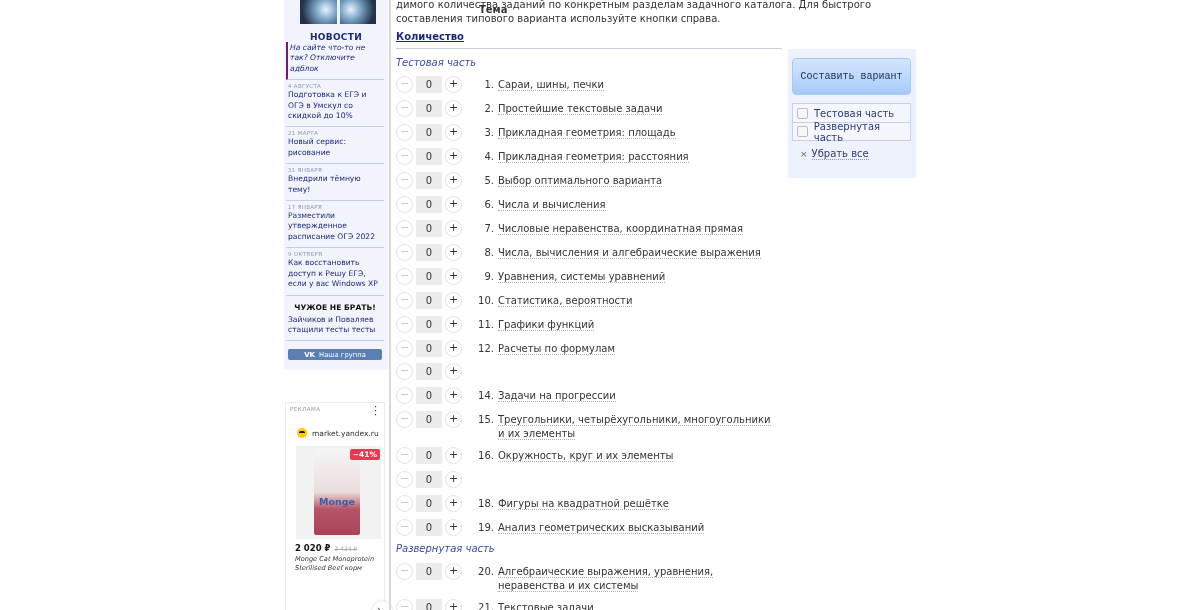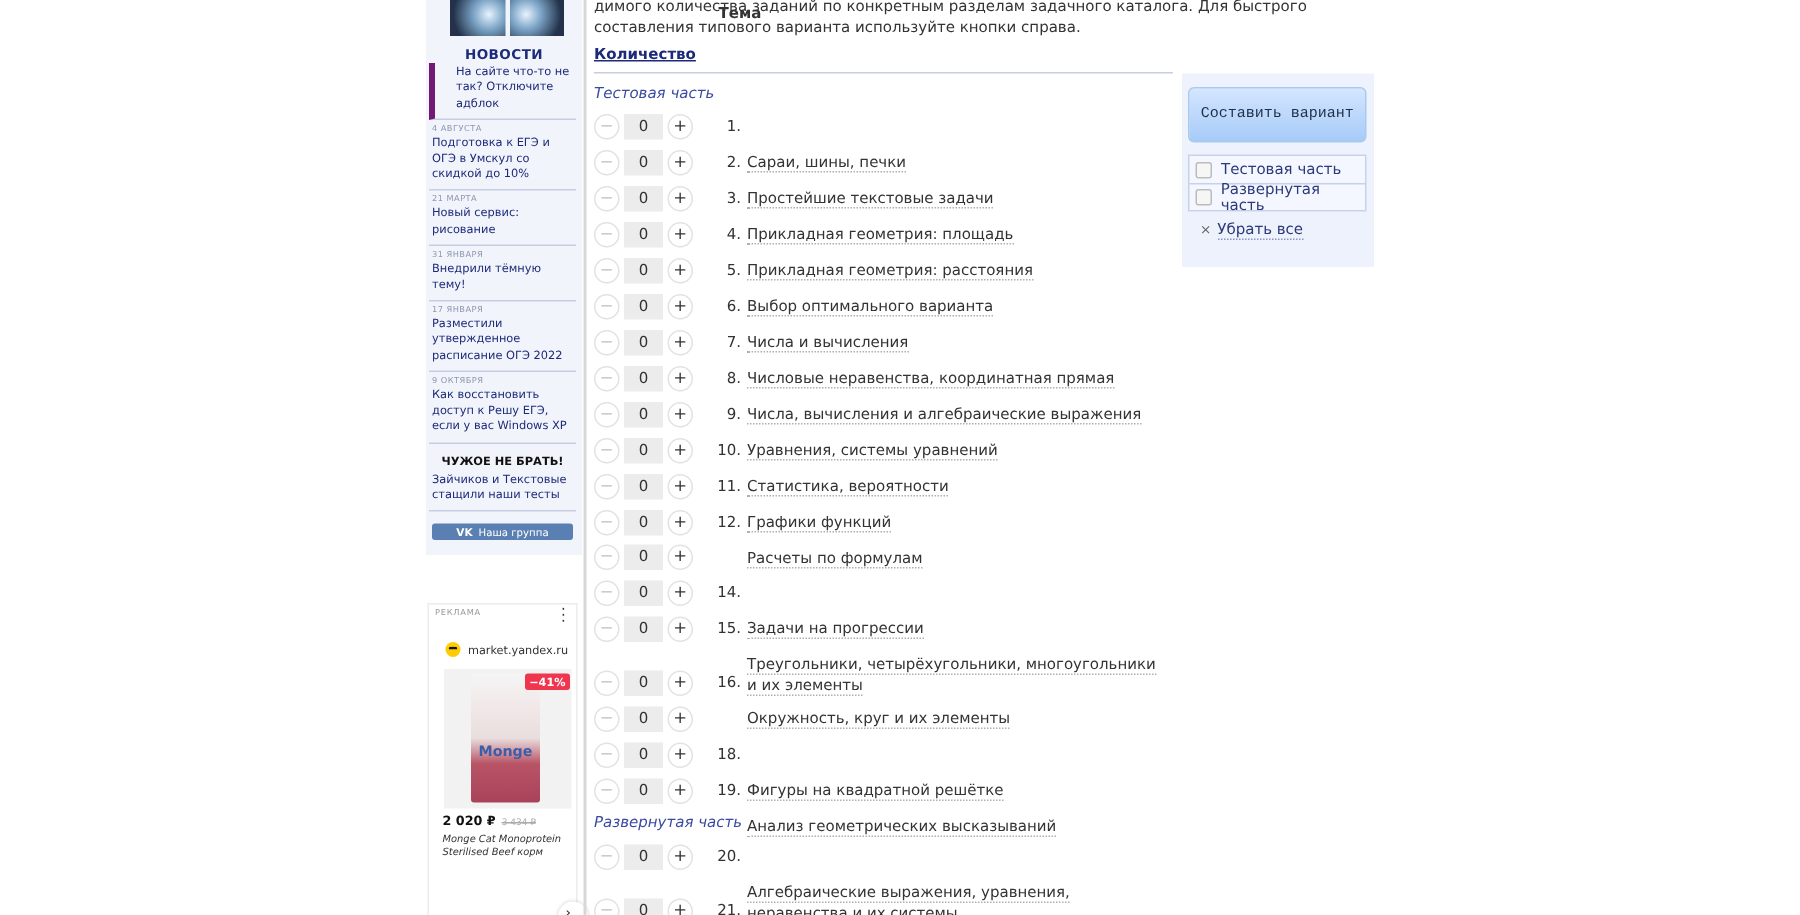--- a/index.html
+++ b/index.html
@@ -8,21 +8,21 @@
 
   
   .sidebar { position: absolute; left: 284px; top: 0; width: 104px; height: 370px; background: #f2f4fb; }
   .thumb { position: absolute; left: 16px; top: 0; width: 76px; height: 24px; display: flex; gap: 3px; }
   .thumb div { flex: 1; height: 24px; background: radial-gradient(circle at 50% 30%, #d7e6f2 0%, #7fa6c6 40%, #2a3a4f 75%, #1a2230 100%); }
   .thumb div:first-child { background: radial-gradient(circle at 70% 40%, #e8f3ff 0%, #7aa3c5 35%, #23324a 80%); }
   .thumb div:last-child { background: radial-gradient(circle at 30% 40%, #e8f3ff 0%, #7aa3c5 35%, #23324a 80%); }
   .news-title { position: absolute; left: 0; top: 32px; width: 104px; text-align: center; font-size: 9px; font-weight: bold; color: #1c2a7a; letter-spacing: 0.3px; }
   .news-list { position: absolute; left: 2px; top: 42px; width: 98px; }
   .news-item { border-bottom: 1px solid #c8cde4; padding: 3px 2px 5px 2px; }
-  .news-item.first { border-left: 4px solid #701a75; padding-left: 14px; padding-top: 1px; }
+  .news-item.first { border-left: 2px solid #701a75; padding-left: 2px; padding-top: 1px; font-style: italic; }
   .news-date { font-size: 5.5px; color: #8f97b3; letter-spacing: 0.3px; margin-bottom: 1px; text-transform: uppercase; }
   .news-text { font-size: 7.6px; line-height: 10.4px; color: #1c2a7a; }
   .news-text .red { color: #e23c3c; }
   .news-special-title { font-size: 7.6px; font-weight: bold; text-align: center; color: #111; margin: 4px 0 3px; }
   .vk-btn { margin: 8px 2px 0 2px; height: 11px; background: #5a7fb2; border-radius: 2px; color: #fff; font-size: 6.8px; display: flex; align-items: center; justify-content: center; gap: 4px; }
   .vk-btn b { font-size: 7px; }
 
   
   .ad { position: absolute; left: 285px; top: 402px; width: 100px; height: 208px; background: #fff; border: 1px solid #ececec; border-bottom: none; }
   .ad-label { position: absolute; left: 4px; top: 3px; font-size: 5.5px; color: #999; letter-spacing: 0.5px; }
@@ -52,21 +52,21 @@
 
   .row { position: absolute; left: 396px; width: 386px; height: 18px; }
   .stepper { position: absolute; left: 0; top: 0; width: 68px; height: 18px; }
   .stp-btn { position: absolute; top: 1px; width: 17px; height: 17px; border-radius: 50%; border: 1px solid #e2e2e2; background: #fff; font-size: 11px; line-height: 14px; text-align: center; }
   .stp-btn.minus { left: 0; color: #c5c5c5; }
   .stp-btn.plus { left: 49px; color: #333; }
   .stp-val { position: absolute; left: 20px; top: 1px; width: 26px; height: 17px; background: #ececec; border: none; text-align: center; font-size: 10px; color: #333; font-family: "DejaVu Sans", sans-serif; line-height: 17px; }
   .topic { position: absolute; left: 77px; top: 3px; width: 300px; font-size: 10px; line-height: 14px; color: #333; display: flex; }
   .topic .num { width: 21px; text-align: right; margin-right: 0; flex: none; white-space: nowrap; }
   .topic .num.one { width: 13px; }
-  .topic .txt { margin-left: 4px; margin-top: 24px; }
+  .topic .txt { margin-left: 4px; }
   .topic .txt span { border-bottom: 1px dotted #b0b0b0; }
 
   
   .panel { position: absolute; left: 788px; top: 49px; width: 128px; height: 129px; background: #edf2fd; }
   .make-btn { position: absolute; left: 4px; top: 9px; width: 119px; height: 37px; border-radius: 4px; background: linear-gradient(#d4e6ff, #a6cbf7); border: 1px solid #a9c9ee; font-size: 10px; color: #1f2d4a; text-align: center; line-height: 35px; font-family: Liberation Mono, monospace; }
   .chk-box { position: absolute; left: 4px; top: 54px; width: 119px; height: 38px; border: 1px solid #c7d2ea; background: #f4f7ff; }
   .chk-row { height: 18px; display: flex; align-items: center; padding-left: 4px; font-size: 10px; color: #2c3a7a; }
   .chk-row + .chk-row { border-top: 1px solid #c7d2ea; }
   .chk { width: 11px; height: 11px; border: 1px solid #bcbcbc; border-radius: 2px; background: #f6f6f6; margin-right: 6px; }
   .clear-all { position: absolute; left: 12px; top: 99px; font-size: 10px; color: #2c3a7a; display: flex; align-items: center; gap: 4px; }
@@ -101,21 +101,21 @@
     <div class="news-item">
       <div class="news-date">17 ЯНВАРЯ</div>
       <div class="news-text">Разместили утвержденное расписание ОГЭ 2022</div>
     </div>
     <div class="news-item">
       <div class="news-date">9 ОКТЯБРЯ</div>
       <div class="news-text">Как восстановить доступ к Решу ЕГЭ, если у вас Windows XP</div>
     </div>
     <div class="news-item">
       <div class="news-special-title">ЧУЖОЕ НЕ БРАТЬ!</div>
-      <div class="news-text">Зайчиков и Текстовые стащили наши тесты</div>
+      <div class="news-text">Зайчиков и Поваляев стащили тесты тесты</div>
     </div>
     <div class="vk-btn">
       <b>VK</b>
       <span>Наша группа</span>
     </div>
   </div>
 </div>
 
 <div class="ad">
   <div class="ad-label">РЕКЛАМА</div>

